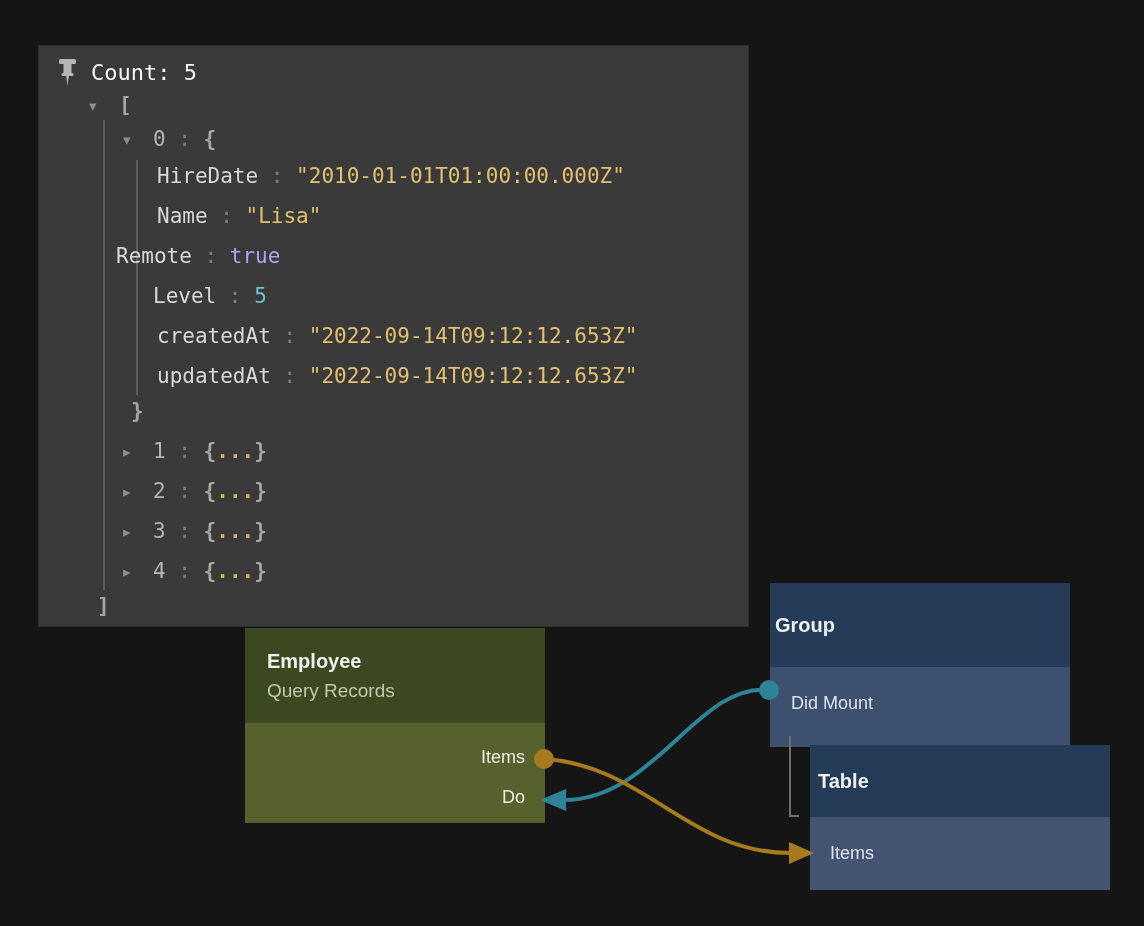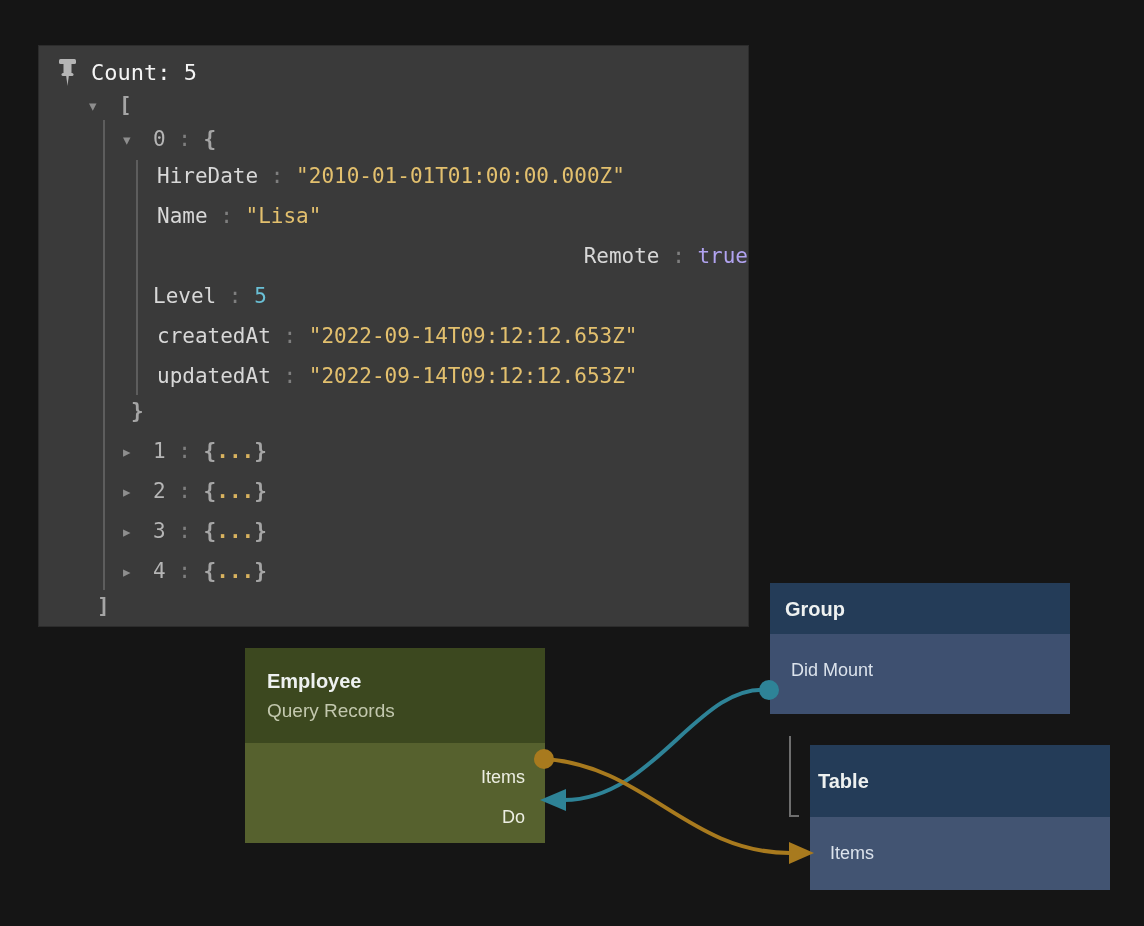--- a/index.html
+++ b/index.html
@@ -45,27 +45,27 @@
   #guide-inner{left:97px;top:114px;height:235px;}
 
   
   .node{position:absolute;width:300px;}
   .n-header{box-sizing:border-box;display:flex;flex-direction:column;justify-content:center;}
   .n-title{font-size:20px;font-weight:bold;color:#eef1f0;line-height:30px;}
   .n-sub{font-size:19px;color:#c3c8ae;line-height:29px;}
   .n-body{box-sizing:border-box;position:relative;}
   .port{font-size:18px;height:40px;line-height:40px;}
 
-  #node-employee{left:245px;top:648px;}
+  #node-employee{left:245px;top:628px;}
   #node-employee .n-header{height:95px;background:#3c481f;padding-left:22px;}
   #node-employee .n-body{height:100px;background:#56612e;padding-top:14px;}
   #node-employee .port{text-align:right;padding-right:20px;color:#eceee2;}
 
   #node-group{left:770px;top:583px;}
-  #node-group .n-header{height:51px;background:#243c58;padding-left:15px;}
+  #node-group .n-header{height:84px;background:#243c58;padding-left:5px;}
   #node-group .n-body{height:80px;background:#3e5070;}
   #node-group .port{height:72px;line-height:72px;padding-left:21px;color:#dce3ec;}
 
   #node-table{left:810px;top:745px;}
   #node-table .n-header{height:72px;background:#243c58;padding-left:8px;}
   #node-table .n-body{height:73px;background:#425472;}
   #node-table .port{height:73px;line-height:73px;padding-left:20px;color:#dce3ec;}
 
   
   #edges{position:absolute;left:0;top:0;pointer-events:none;}
@@ -85,21 +85,21 @@
       </svg>
       <span class="count">Count: 5</span>
     </div>
     <div class="guide" id="guide-outer"></div>
     <div class="guide" id="guide-inner"></div>
     <div id="json-tree">
         <div class="trow k-open" style="padding-left: 50px;"><span class="arr">▾</span><span class="tokens"><span class="tok t-brace">[</span></span></div>
         <div class="trow k-open" style="padding-left: 84px;"><span class="arr">▾</span><span class="tokens"><span class="tok t-index">0</span><span class="tok t-colon"> : </span><span class="tok t-brace">{</span></span></div>
         <div class="trow k-entry" style="padding-left: 118px;"><span class="tokens"><span class="tok t-key">HireDate</span><span class="tok t-colon"> : </span><span class="tok t-string">"2010-01-01T01:00:00.000Z"</span></span></div>
         <div class="trow k-entry" style="padding-left: 118px;"><span class="tokens"><span class="tok t-key">Name</span><span class="tok t-colon"> : </span><span class="tok t-string">"Lisa"</span></span></div>
-        <div class="trow k-entry" style="padding-left: 118px; text-align: right;"><span class="tokens"><span class="tok t-key">Remote</span><span class="tok t-colon"> : </span><span class="tok t-bool">true</span></span></div>
+        <div class="trow k-entry" style="padding-left: 77px;"><span class="tokens"><span class="tok t-key">Remote</span><span class="tok t-colon"> : </span><span class="tok t-bool">true</span></span></div>
         <div class="trow k-entry" style="padding-left: 114px;"><span class="tokens"><span class="tok t-key">Level</span><span class="tok t-colon"> : </span><span class="tok t-number">5</span></span></div>
         <div class="trow k-entry" style="padding-left: 118px;"><span class="tokens"><span class="tok t-key">createdAt</span><span class="tok t-colon"> : </span><span class="tok t-string">"2022-09-14T09:12:12.653Z"</span></span></div>
         <div class="trow k-entry" style="padding-left: 118px;"><span class="tokens"><span class="tok t-key">updatedAt</span><span class="tok t-colon"> : </span><span class="tok t-string">"2022-09-14T09:12:12.653Z"</span></span></div>
         <div class="trow k-close" style="padding-left: 84px;"><span class="tokens"><span class="tok t-brace">}</span></span></div>
         <div class="trow k-entry" style="padding-left: 84px;"><span class="arr">▸</span><span class="tokens"><span class="tok t-index">1</span><span class="tok t-colon"> : </span><span class="tok t-brace">{</span><span class="tok t-dots">...</span><span class="tok t-brace">}</span></span></div>
         <div class="trow k-entry" style="padding-left: 84px;"><span class="arr">▸</span><span class="tokens"><span class="tok t-index">2</span><span class="tok t-colon"> : </span><span class="tok t-brace">{</span><span class="tok t-dots">...</span><span class="tok t-brace">}</span></span></div>
         <div class="trow k-entry" style="padding-left: 84px;"><span class="arr">▸</span><span class="tokens"><span class="tok t-index">3</span><span class="tok t-colon"> : </span><span class="tok t-brace">{</span><span class="tok t-dots">...</span><span class="tok t-brace">}</span></span></div>
         <div class="trow k-entry" style="padding-left: 84px;"><span class="arr">▸</span><span class="tokens"><span class="tok t-index">4</span><span class="tok t-colon"> : </span><span class="tok t-brace">{</span><span class="tok t-dots">...</span><span class="tok t-brace">}</span></span></div>
         <div class="trow k-close" style="padding-left: 50px;"><span class="tokens"><span class="tok t-brace">]</span></span></div>
       </div>

